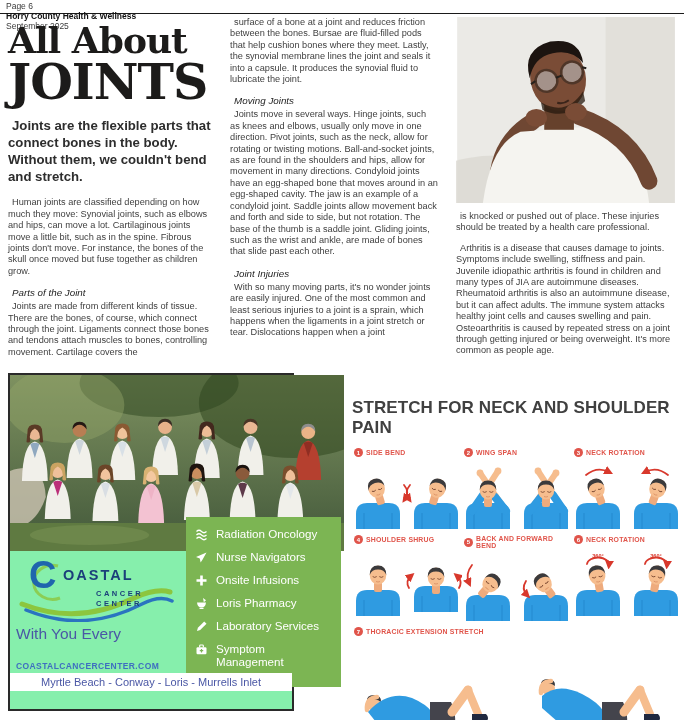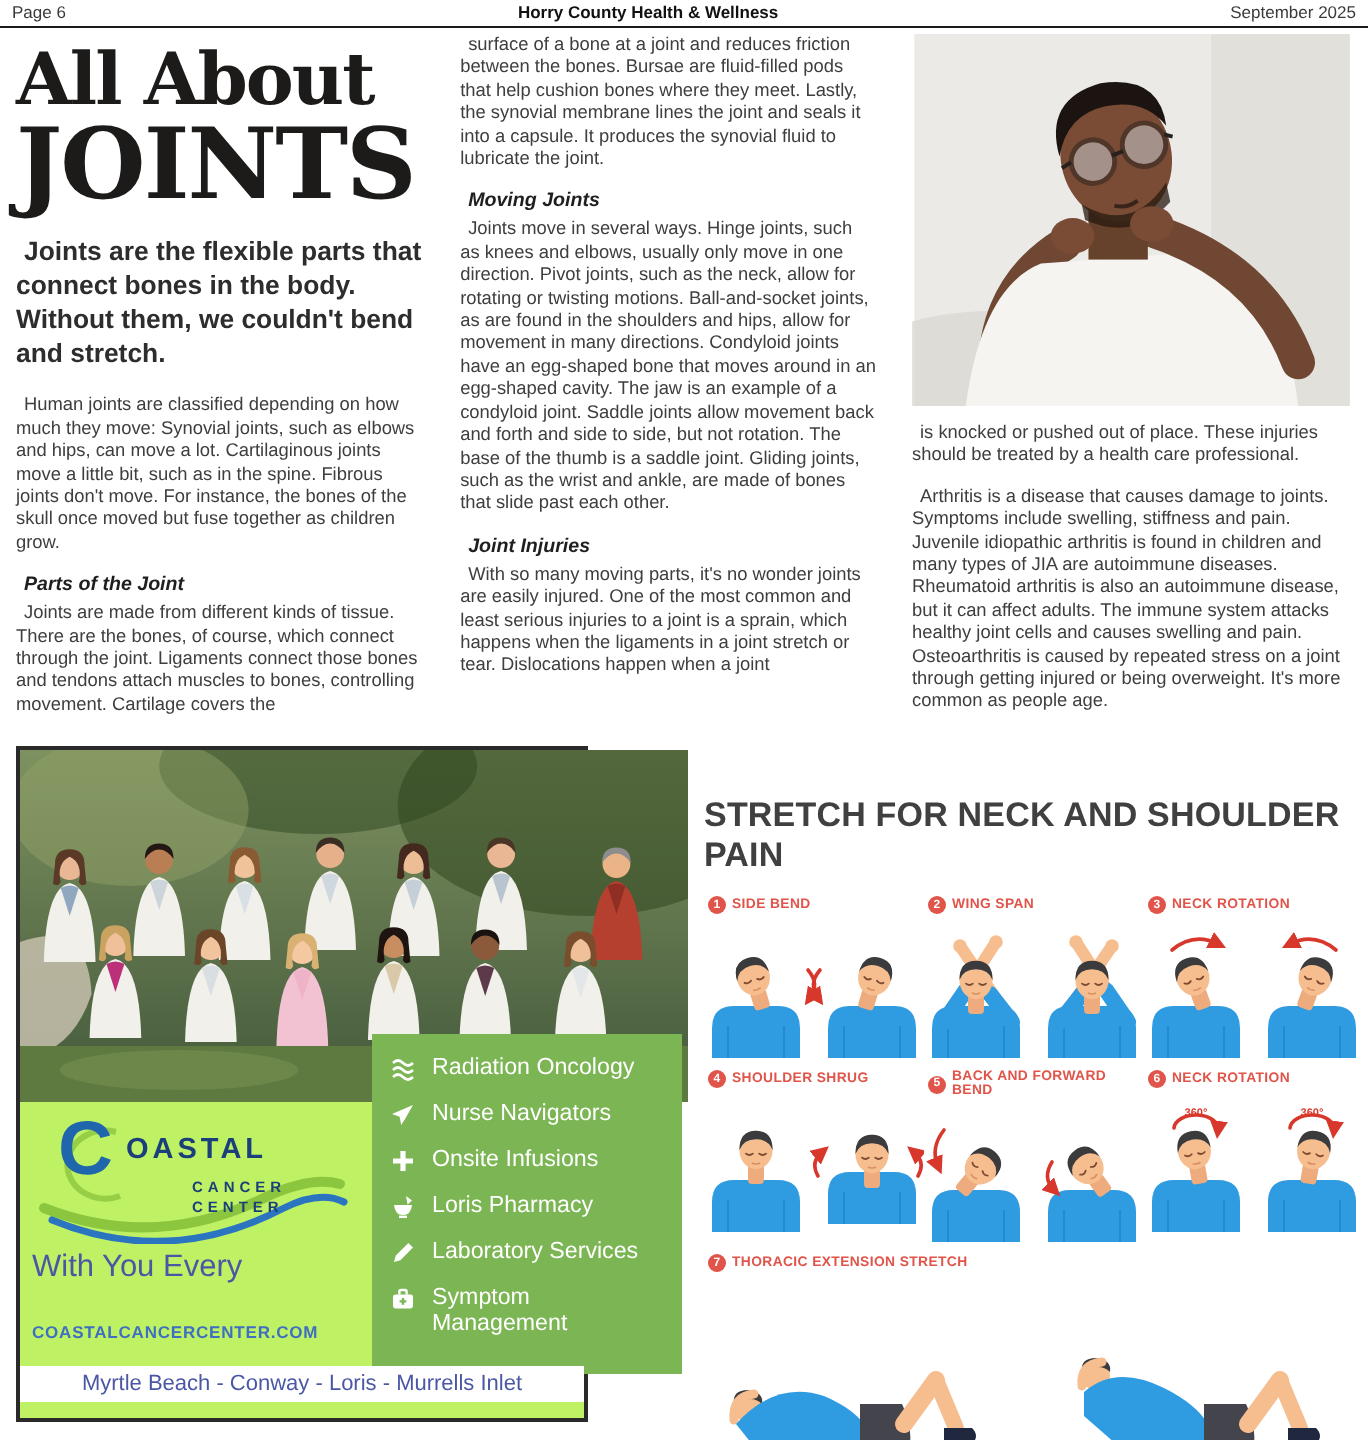--- a/index.html
+++ b/index.html
@@ -1,49 +1,49 @@
 <!DOCTYPE html>
 <html><head>
 <meta charset="utf-8">
 <style>
   html,body{margin:0;padding:0;}
   body{width:684px;height:720px;background:#fff;font-family:"Liberation Sans",sans-serif;color:#3e3e3e;position:relative;overflow:hidden;}
   .page{position:absolute;inset:0;background:#fff;}
 
   
-  .hdr{position:absolute;top:0;left:0;right:0;height:12px;border-bottom:1.5px solid #1a1a1a;display:flex;justify-content:space-between;align-items:flex-start;padding:1px 6px 0;font-size:8.5px;color:#3a3a3a;}
+  .hdr{position:absolute;top:0;left:0;right:0;height:12px;border-bottom:1.5px solid #1a1a1a;display:flex;justify-content:space-between;align-items:flex-start;padding:1px 6px 0;font-size:8.5px;color:#3a3a3a;flex-direction:column;}
   .hdr .pub{font-weight:bold;color:#111;}
 
   
   .columns{position:absolute;top:17px;left:8px;width:668px;display:flex;gap:18px;}
   .col1{width:212px;}.col2{width:216px;}.col3{width:220px;}
   h1{font-family:"DejaVu Serif","Liberation Serif",serif;font-weight:bold;color:#1c1b1a;margin:6px 0 12px;line-height:0.98;}
   h1 .t1{display:block;font-size:36px;letter-spacing:-1px;}
   h1 .t2{display:block;font-size:49px;letter-spacing:-1px;}
   .intro{font-size:13.2px;font-weight:bold;color:#2d2d2d;line-height:1.27;margin:0 0 12px;text-indent:4px;}
   p.body{font-size:9.2px;line-height:11.4px;margin:0 0 9px;color:#3e3e3e;text-indent:4px;}
-  h3.sub{font-size:9.8px;font-style:italic;font-weight:bold;color:#1f1f1f;margin:10px 0 3px;padding-left:4px;}
+  h3.sub{font-size:9.8px;font-style:italic;font-weight:normal;color:#1f1f1f;margin:10px 0 3px;padding-left:4px;}
   .photo3{width:220px;height:186px;display:block;margin:0 0 8px;}
 
   
-  .ad{position:absolute;left:8px;top:373px;width:286px;height:338px;border:2px solid #2a2a2a;background:#bef264;box-sizing:border-box;}
+  .ad{position:absolute;left:8px;top:373px;width:286px;height:338px;border:2px solid #2a2a2a;background:#86efac;box-sizing:border-box;}
   .ad-photo{position:absolute;top:0;left:0;width:334px;height:176px;display:block;}
   .green-panel{position:absolute;left:176px;top:142px;width:155px;height:170px;background:#7cb553;color:#fff;padding:10px 8px 6px 9px;box-sizing:border-box;}
   .svc{display:flex;align-items:flex-start;gap:8px;margin-bottom:9px;font-size:11.6px;line-height:1.12;font-weight:normal;}
   .svc .ic{flex:0 0 13px;height:13px;margin-top:1px;}
   .logo-area{position:absolute;left:6px;top:183px;width:166px;}
   .logo-gfx{position:relative;height:64px;}
   .logo-gfx svg{position:absolute;inset:0;}
   .bigc{position:absolute;left:13px;top:-4px;font-size:38px;font-weight:bold;color:#1f66ad;font-family:"Liberation Sans",sans-serif;}
   .oastal{position:absolute;left:47px;top:9px;font-size:14.5px;font-weight:bold;letter-spacing:2px;color:#1b3f7a;}
   .cline{position:absolute;left:80px;font-size:7.5px;font-weight:bold;letter-spacing:2.5px;color:#1b3f7a;}
   .cline.a{top:31px;}.cline.b{top:41px;}
   .tagline{font-size:15.5px;color:#4a57a5;line-height:1.16;margin-top:3px;}
   .website{font-size:8.5px;font-weight:bold;color:#3f6fc0;letter-spacing:0.4px;margin-top:18px;}
-  .locations{position:absolute;bottom:8px;left:0;right:0;text-align:center;font-size:11px;color:#4a57a5;height:18px;line-height:18px;background:#fff;}
+  .locations{position:absolute;bottom:18px;left:0;right:0;text-align:center;font-size:11px;color:#4a57a5;height:18px;line-height:18px;background:#fff;}
 
   
   .infographic{position:absolute;left:352px;top:388px;width:332px;}
   .ig-title{color:#404040;font-weight:bold;font-size:17px;letter-spacing:0.1px;margin:10px 0 10px;}
   .ig-row{display:flex;margin-bottom:4px;}
   .ig-cell{width:110px;}
   .ig-label{display:flex;align-items:center;gap:3px;margin:0 0 2px 2px;font-size:6.9px;font-weight:bold;color:#e0544a;letter-spacing:0.2px;}
   .ig-num{flex:0 0 9px;width:9px;height:9px;border-radius:50%;background:#e0544a;color:#fff;font-size:6px;display:flex;align-items:center;justify-content:center;font-weight:bold;}
   .figsvg{width:110px;height:72px;display:block;}
   .figsvg7{width:330px;height:96px;display:block;}

